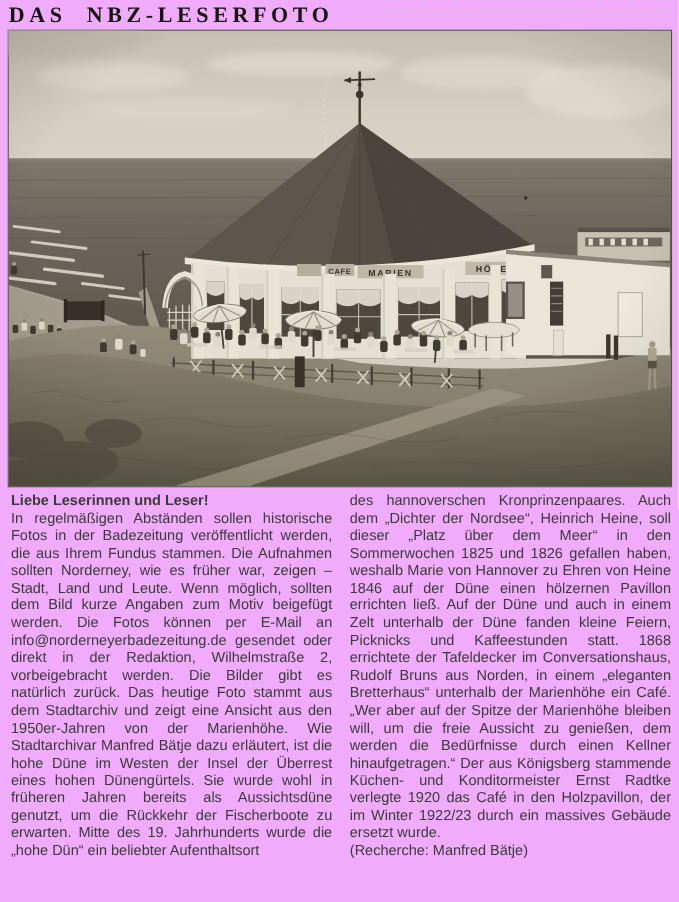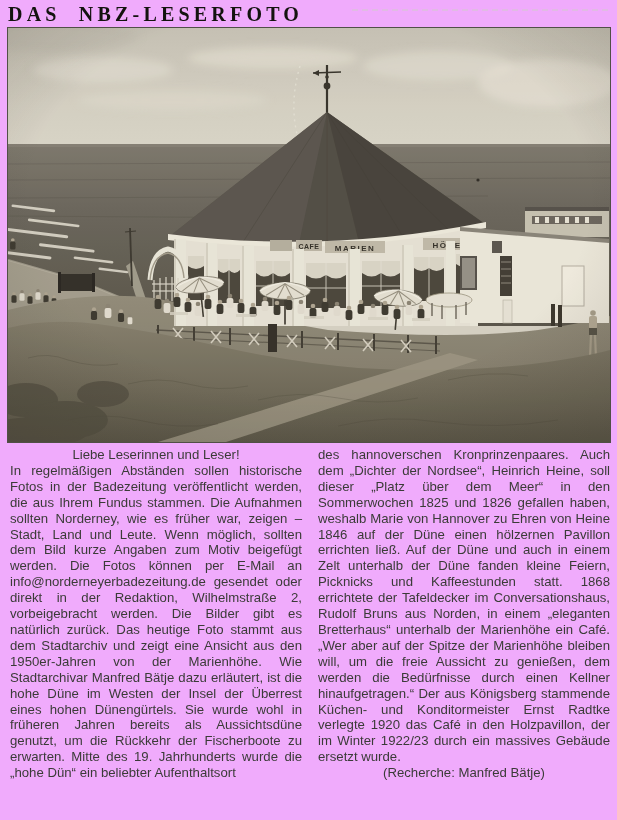--- a/index.html
+++ b/index.html
@@ -9,22 +9,22 @@
             font-family:"Liberation Serif",serif;font-weight:600;font-size:20px;
             letter-spacing:4.2px;word-spacing:9px;color:#14130f;white-space:nowrap;}
   .scan-line{position:absolute;left:352px;top:9px;width:256px;height:0;
              border-top:2px dashed #cfcfc9;opacity:.45;}
   .photo-frame{position:absolute;left:7px;top:27px;width:602px;height:414px;
                border:1px solid #514f47;background:#d8d4c7;}
   .photo-frame svg{display:block;}
   .article{position:absolute;left:10px;top:447px;width:600px;display:flex;gap:16px;
            color:#3b3b38;font-size:13.2px;line-height:15.9px;}
   .col{width:292px;text-align:justify;hyphens:manual;}
-  .salutation{text-align:center;}
-  .credit{text-align:center;margin-top:0;}
+  .salutation{text-align:left;font-weight:bold;}
+  .credit{text-align:left;margin-top:0;}
   p{margin:0;}
 </style>
 </head>
 <body>
 
 <div class="page">
 
   <h1 class="headline">DAS NBZ-LESERFOTO</h1>
   <div class="scan-line"></div>
 

